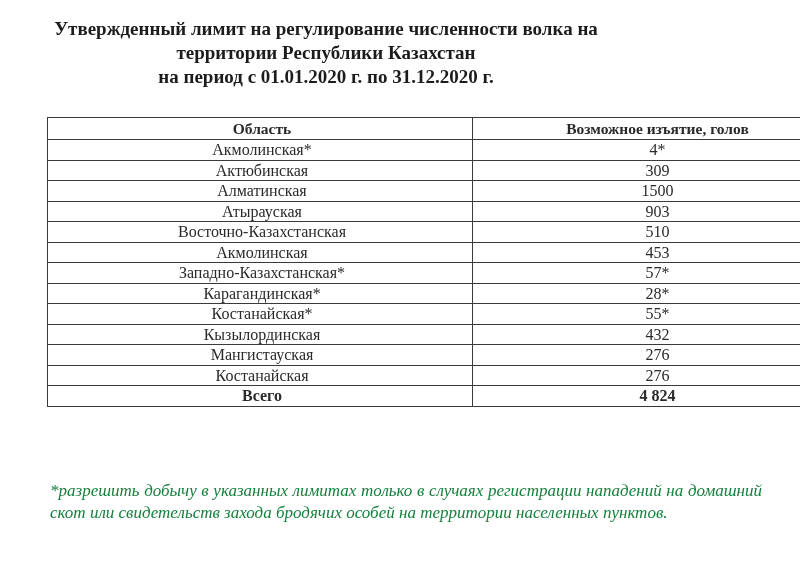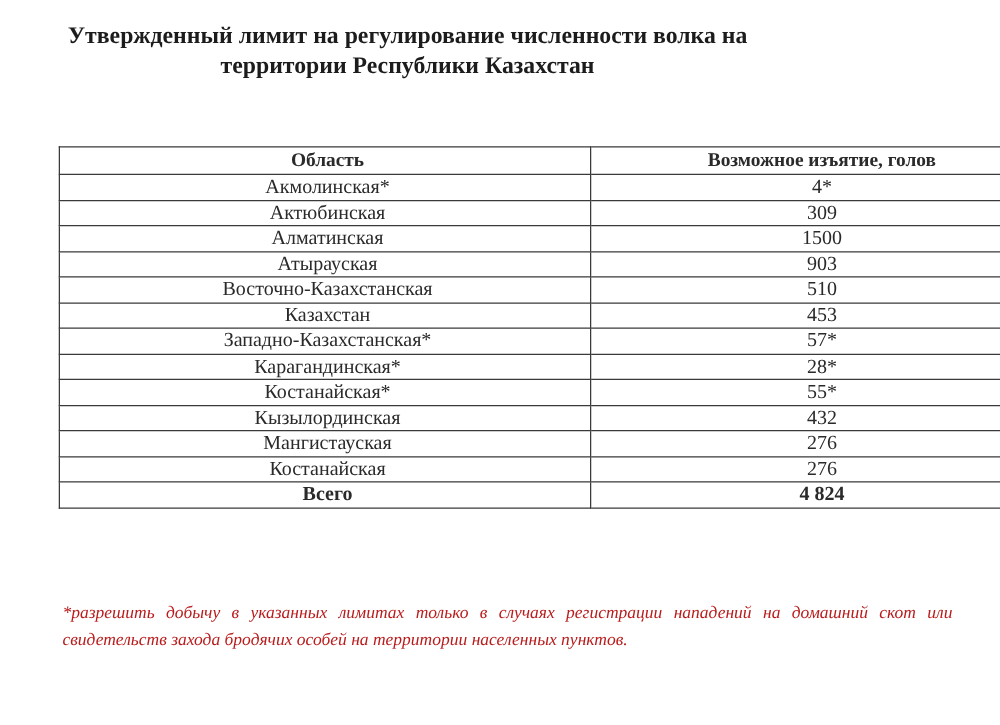--- a/index.html
+++ b/index.html
@@ -21,30 +21,31 @@
     table.limits th, table.limits td {
       border: 1.5px solid #3a3a3a; padding: 0 0 0 4px; height: 19.5px;
       line-height: 19px; text-align: center; white-space: nowrap;
     }
     table.limits th { text-align: center; font-weight: bold; height: 21px; font-size: 15.5px; }
     table.limits th.col-value { text-align: center; }
     table.limits td.col-region { width: 420px; }
     table.limits tr.total td { font-weight: bold; }
     .footnote {
       position: absolute; left: 50px; top: 480px; width: 712px;
-      font-style: italic; font-size: 14px; line-height: 22px; color: #b91c1c;
+      font-style: italic; font-size: 17px; line-height: 22px; color: #15803d;
       text-align: justify;
     }
   </style>
 </head>
 <body>
 
 <div class="title">
   <div>Утвержденный лимит на регулирование численности волка на</div>
   <div>территории Республики Казахстан</div>
+  <div>на период с 01.01.2020 г. по 31.12.2020 г.</div>
 </div>
 
 <table class="limits">
   <thead>
     <tr>
       <th class="col-region">Область</th>
       <th class="col-value">Возможное изъятие, голов</th>
     </tr>
   </thead>
   <tbody>
@@ -62,21 +63,21 @@
     </tr>
     <tr>
       <td class="col-region">Атырауская</td>
       <td>903</td>
     </tr>
     <tr>
       <td class="col-region">Восточно-Казахстанская</td>
       <td>510</td>
     </tr>
     <tr>
-      <td class="col-region">Казахстан</td>
+      <td class="col-region">Акмолинская</td>
       <td>453</td>
     </tr>
     <tr>
       <td class="col-region">Западно-Казахстанская*</td>
       <td>57*</td>
     </tr>
     <tr>
       <td class="col-region">Карагандинская*</td>
       <td>28*</td>
     </tr>

